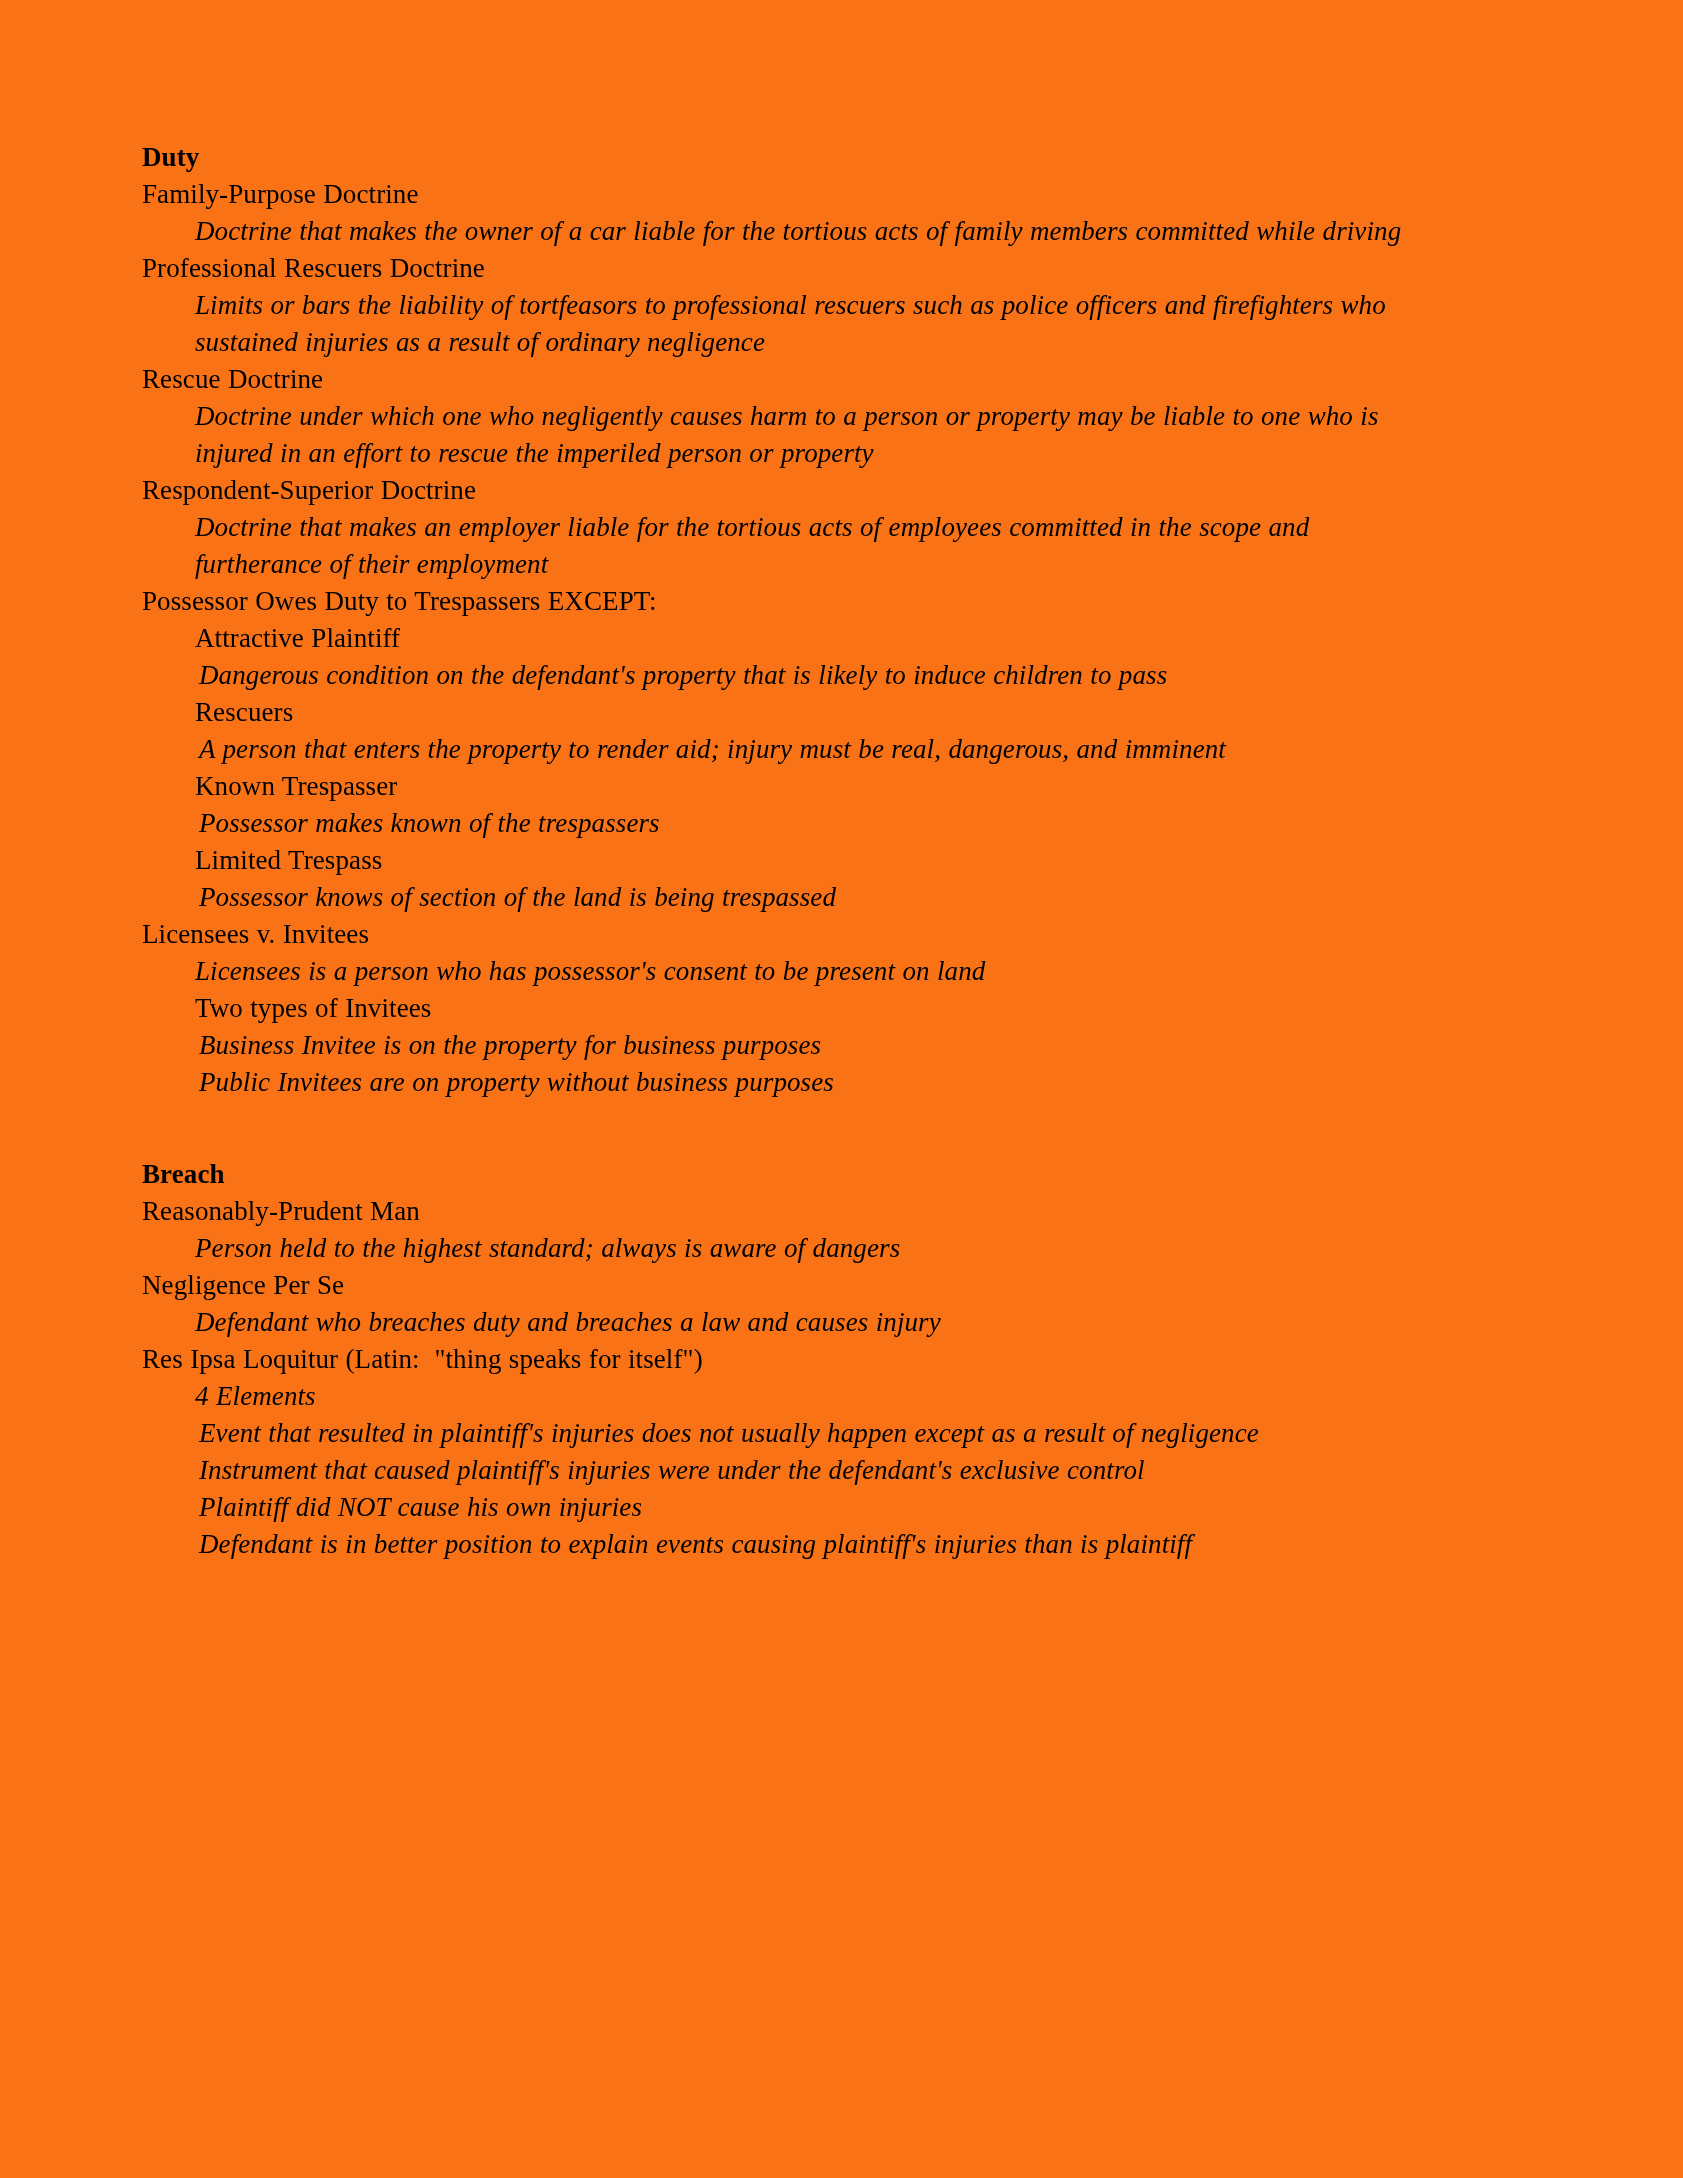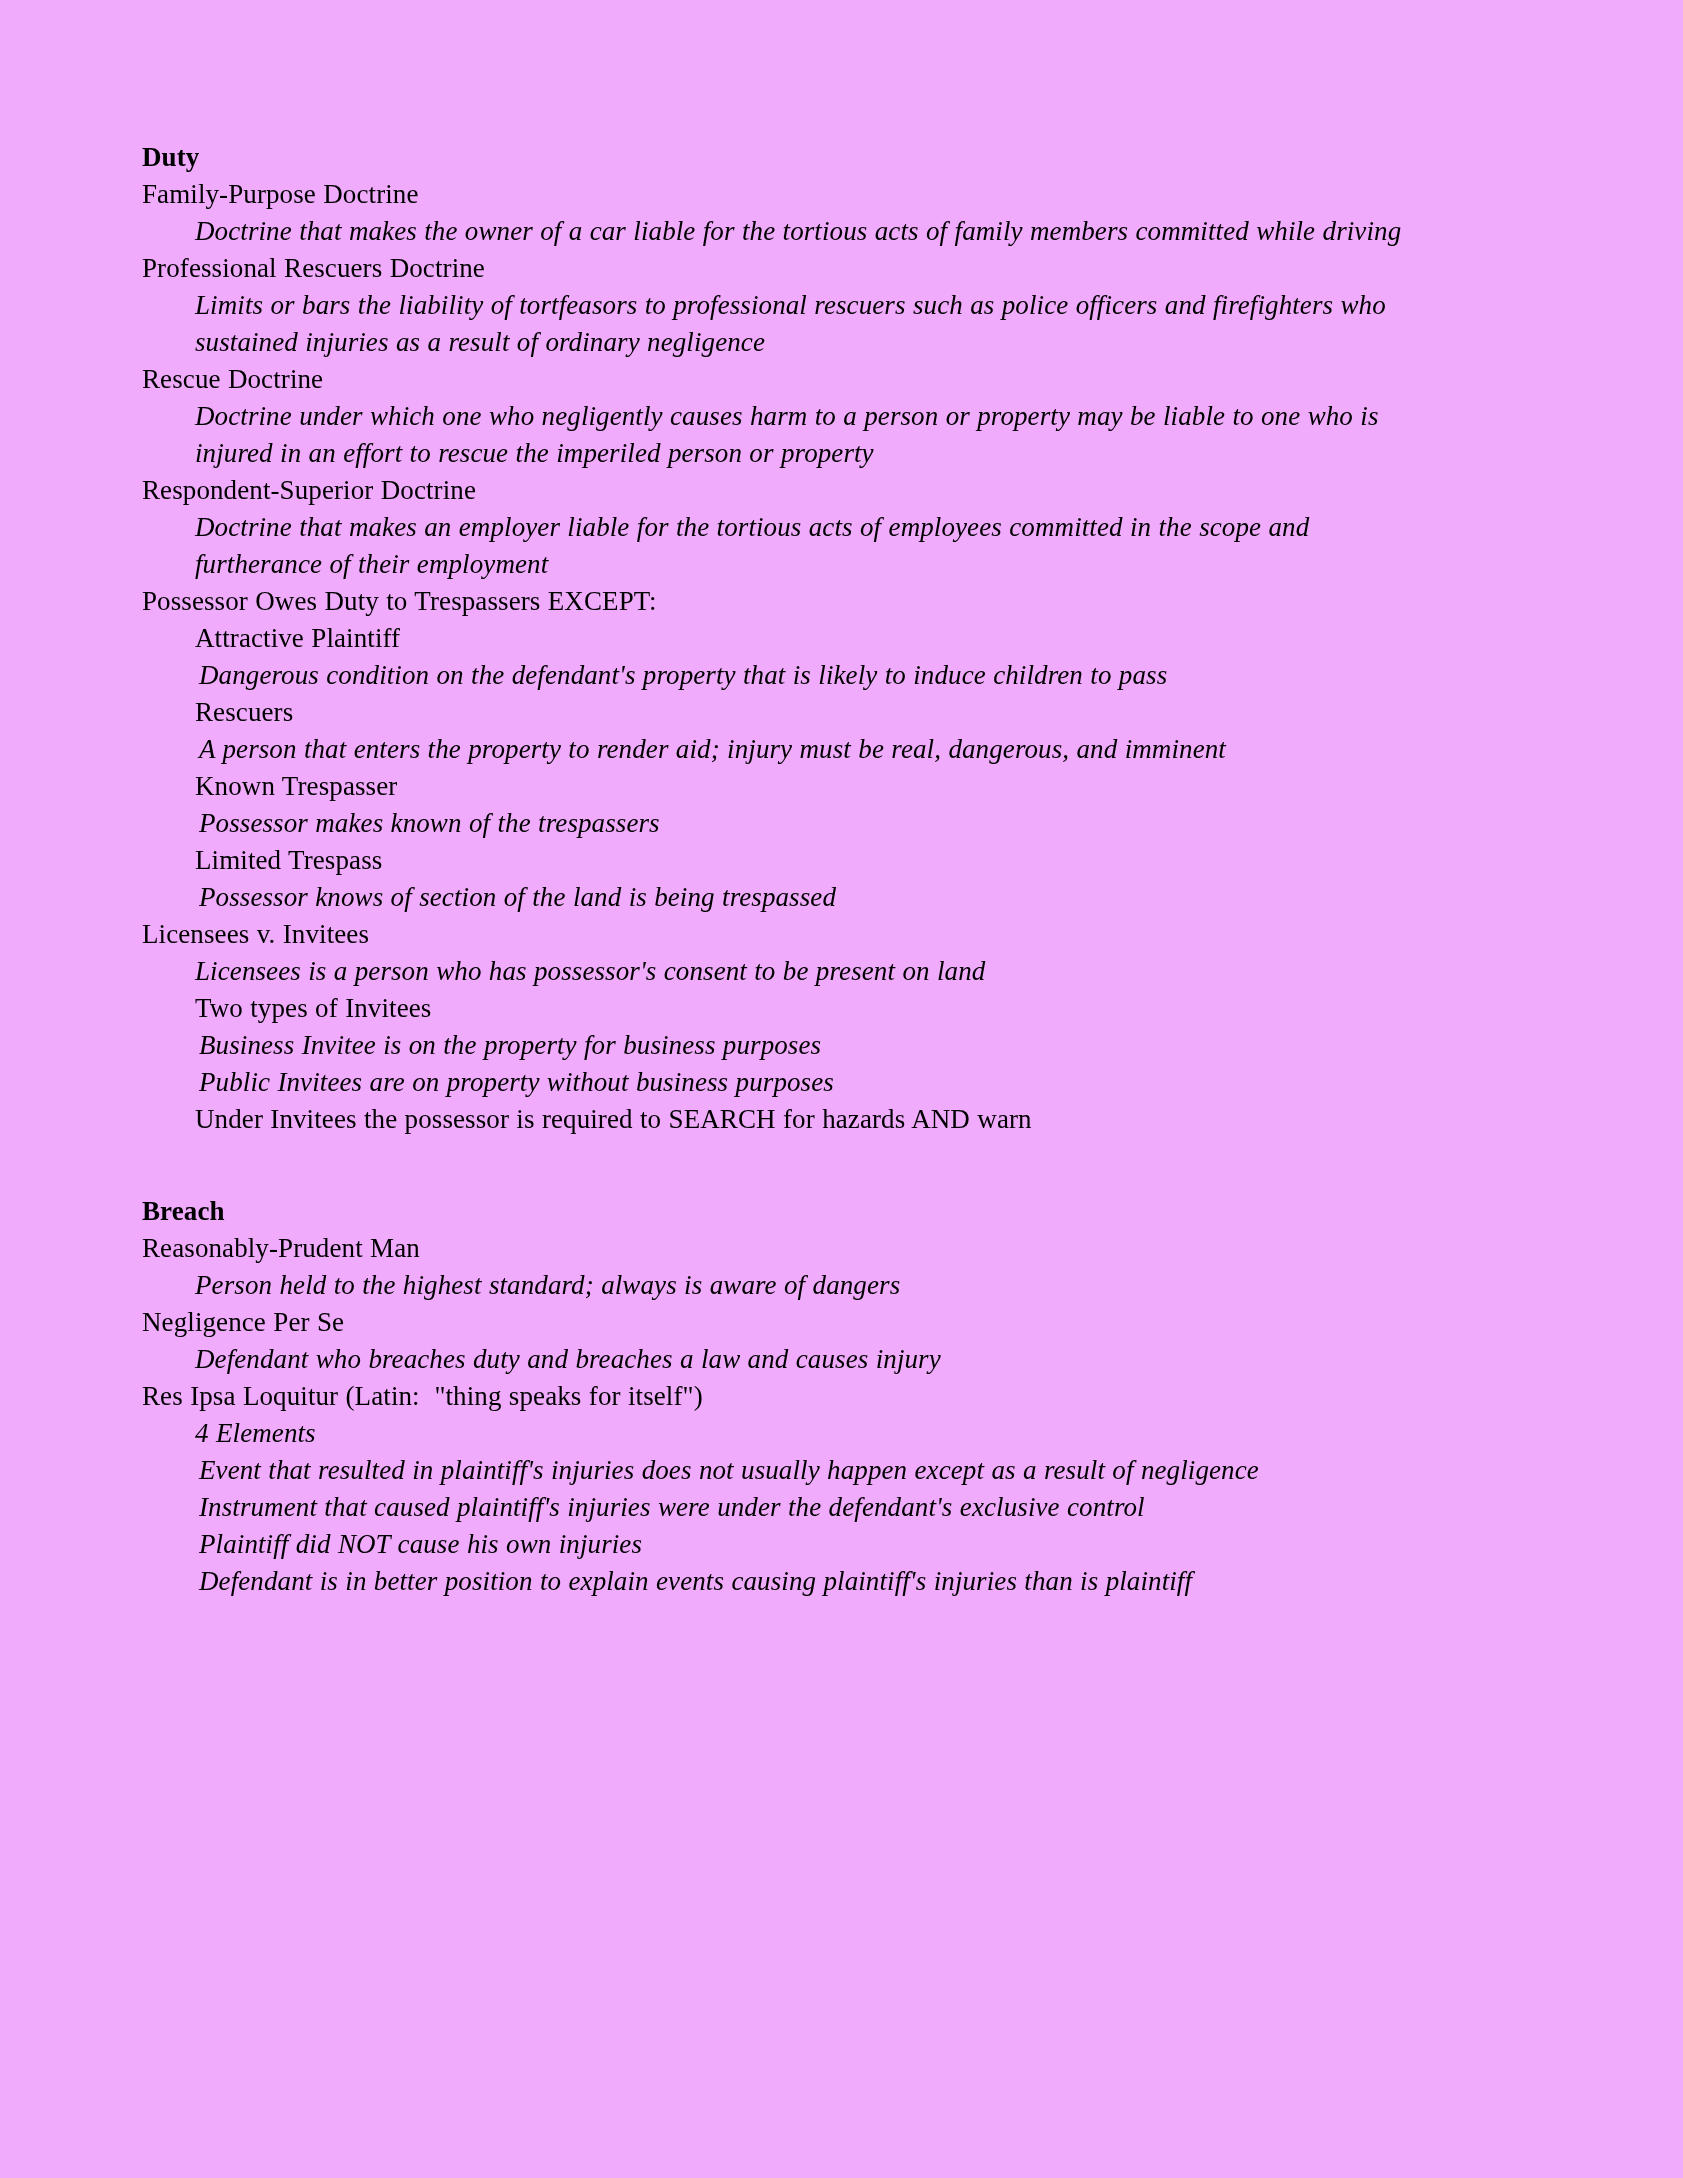--- a/index.html
+++ b/index.html
@@ -12,21 +12,21 @@
     width: 1683px;
     height: 2178px;
     font-family: "Liberation Serif", "DejaVu Serif", serif;
     color: #000000;
     -webkit-font-smoothing: antialiased;
   }
   .page {
     position: relative;
     width: 1683px;
     height: 2178px;
-    background: #f0abfc;
+    background: #f97316;
     box-sizing: border-box;
     padding: 139px 0 0 0;
     overflow: hidden;
   }
   .content {
     width: 1683px;
     padding-left: 142px;
     padding-right: 158px;
     box-sizing: border-box;
   }
@@ -92,21 +92,20 @@
     <div class="line def lvl2 wrap">Possessor makes known of the trespassers</div>
 
     <div class="line term lvl1 wrap">Limited Trespass</div>
     <div class="line def lvl2 wrap">Possessor knows of section of the land is being trespassed</div>
 
     <div class="line term lvl0 wrap">Licensees v. Invitees</div>
     <div class="line def lvl1 wrap">Licensees is a person who has possessor's consent to be present on land</div>
     <div class="line term lvl1 wrap">Two types of Invitees</div>
     <div class="line def lvl2 wrap">Business Invitee is on the property for business purposes</div>
     <div class="line def lvl2 wrap">Public Invitees are on property without business purposes</div>
-    <div class="line term lvl1 wrap">Under Invitees the possessor is required to SEARCH for hazards AND warn</div>
 
     <div class="spacer-lg"></div>
 
     <div class="line heading lvl0">Breach</div>
 
     <div class="line term lvl0 wrap">Reasonably-Prudent Man</div>
     <div class="line def lvl1 wrap">Person held to the highest standard; always is aware of dangers</div>
 
     <div class="line term lvl0 wrap">Negligence Per Se</div>
     <div class="line def lvl1 wrap">Defendant who breaches duty and breaches a law and causes injury</div>

